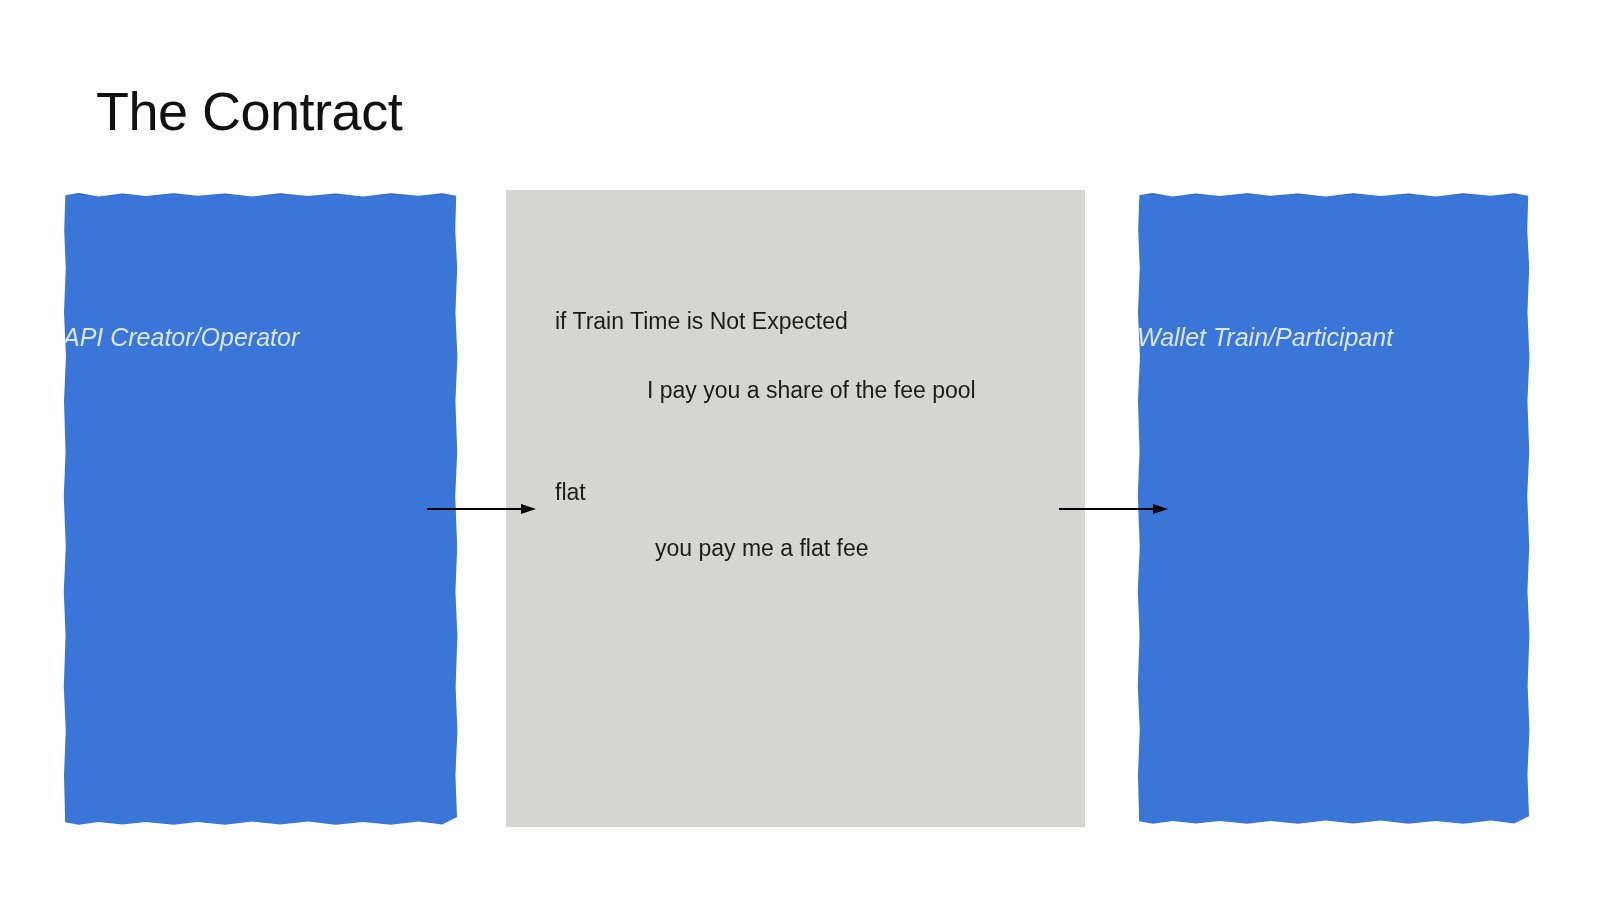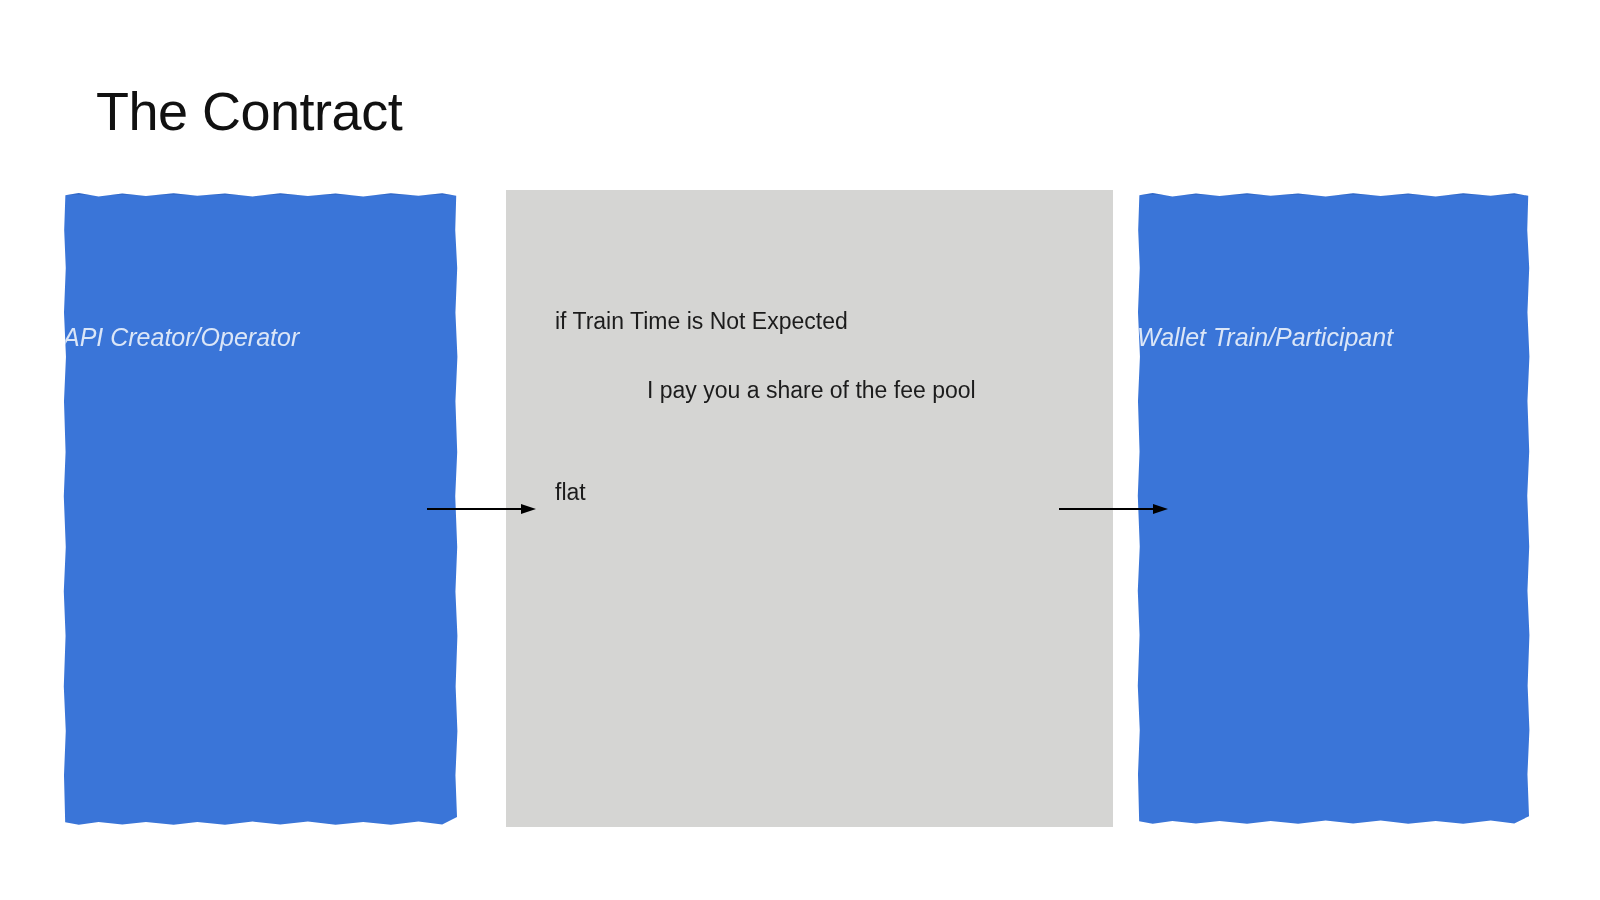--- a/index.html
+++ b/index.html
@@ -54,21 +54,20 @@
     color: var(--box-label-text, #dbe6f7);
     font-style: italic;
   }
   .contract-box {
     position: absolute;
     left: 506px;
     top: 190px;
     width: 579px;
     height: 637px;
     background: var(--box-gray, #d5d5d3);
-    padding-left: 28px;
   }
   .contract-line {
     position: absolute;
     font-size: 23px;
     line-height: 28px;
     color: var(--body-text, #1c1c1c);
     white-space: nowrap;
   }
   .contract-line-0 { left: 49px;  top: 117px; }
   .contract-line-1 { left: 141px; top: 186px; }
@@ -91,20 +90,21 @@
   <h1 class="slide-title">The Contract</h1>
 
   <div class="actor-box actor-box-left">
     <div class="actor-label">API Creator/Operator</div>
   </div>
 
   <div class="contract-box">
     <div class="contract-line contract-line-0">if Train Time is Not Expected</div>
     <div class="contract-line contract-line-1">I pay you a share of the fee pool</div>
     <div class="contract-line contract-line-2">flat</div>
+    <div class="contract-line contract-line-3">you pay me a flat fee</div>
   </div>
 
   <div class="actor-box actor-box-right">
     <div class="actor-label">Wallet Train/Participant</div>
   </div>
 
   <svg class="flow-arrow flow-arrow-left" viewBox="0 0 110 18">
     <line x1="0" y1="9" x2="95" y2="9" stroke="currentColor" stroke-width="2"></line>
     <polygon points="94,4 109,9 94,14" fill="currentColor"></polygon>
   </svg>

